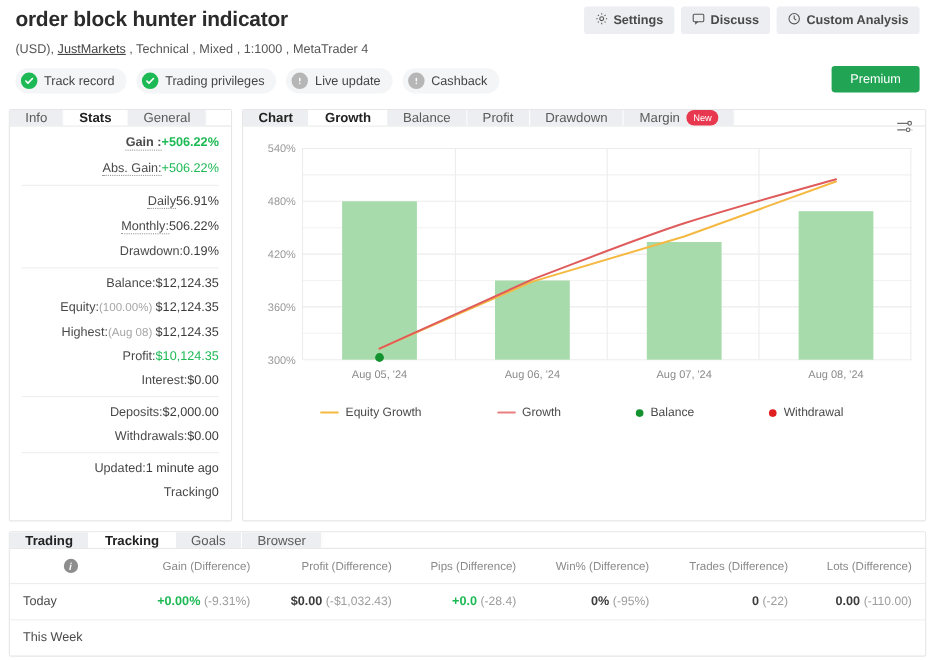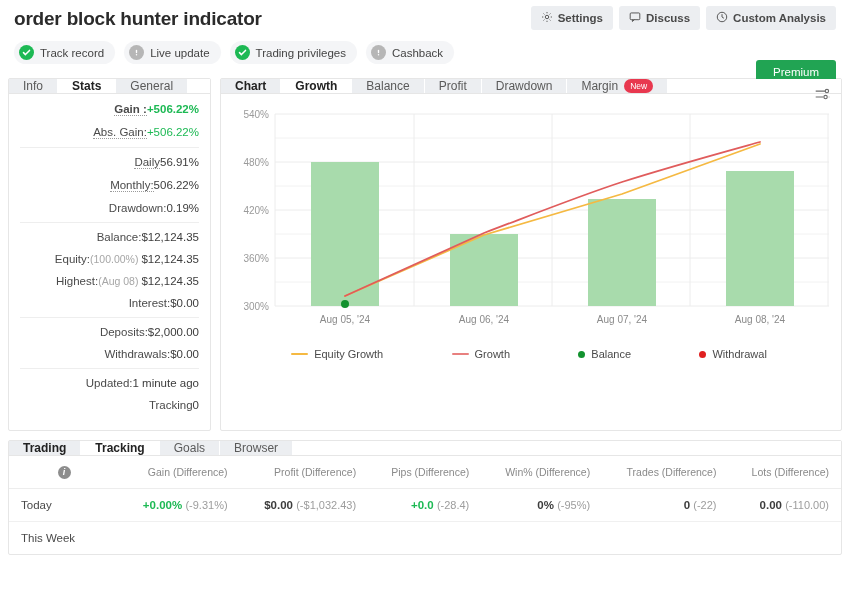--- a/index.html
+++ b/index.html
@@ -106,45 +106,48 @@
     color: #fff; font-size: 9px; font-weight: bold; font-style: italic;
   }
 </style>
 </head>
 <body>
 
 <div class="page">
 
   <div class="header">
     <div class="title">order block hunter indicator</div>
+    <div class="subtitle">
+      <span>(USD), </span><a href="#">JustMarkets</a><span> , Technical , Mixed , 1:1000 , MetaTrader 4</span>
+    </div>
     <div class="badges">
       <div class="badge">
         <span class="ic ok">
           <svg width="9" height="9" viewBox="0 0 12 12">
               <path d="M2 6.2 L4.6 8.8 L10 3.2" stroke="#fff" stroke-width="2" fill="none" stroke-linecap="round" stroke-linejoin="round"></path>
             </svg>
         </span>
         <span>Track record</span>
       </div>
       <div class="badge">
+        <span class="ic ok">
+          <svg width="9" height="9" viewBox="0 0 12 12">
+              <path d="M2 6.2 L4.6 8.8 L10 3.2" stroke="#fff" stroke-width="2" fill="none" stroke-linecap="round" stroke-linejoin="round"></path>
+            </svg>
+        </span>
+        <span>Trading privileges</span>
+      </div>
+      <div class="badge">
         <span class="ic warn">
           <svg width="9" height="9" viewBox="0 0 12 12">
               <rect x="5.1" y="2.3" width="1.8" height="4.6" rx=".9" fill="#fff"></rect>
               <circle cx="6" cy="9" r="1" fill="#fff"></circle>
             </svg>
         </span>
         <span>Live update</span>
-      </div>
-      <div class="badge">
-        <span class="ic ok">
-          <svg width="9" height="9" viewBox="0 0 12 12">
-              <path d="M2 6.2 L4.6 8.8 L10 3.2" stroke="#fff" stroke-width="2" fill="none" stroke-linecap="round" stroke-linejoin="round"></path>
-            </svg>
-        </span>
-        <span>Trading privileges</span>
       </div>
       <div class="badge">
         <span class="ic warn">
           <svg width="9" height="9" viewBox="0 0 12 12">
               <rect x="5.1" y="2.3" width="1.8" height="4.6" rx=".9" fill="#fff"></rect>
               <circle cx="6" cy="9" r="1" fill="#fff"></circle>
             </svg>
         </span>
         <span>Cashback</span>
       </div>
@@ -227,20 +230,24 @@
             <span class="slabel">Equity:</span>
             <span>
               <span class="sub">(100.00%)</span><span class="sval">$12,124.35</span>
             </span>
           </div>
           <div class="srow">
             <span class="slabel">Highest:</span>
             <span>
               <span class="sub">(Aug 08)</span><span class="sval">$12,124.35</span>
             </span>
+          </div>
+          <div class="srow">
+            <span class="slabel">Profit:</span>
+            <span class="sval green-n">$10,124.35</span>
           </div>
           <div class="srow">
             <span class="slabel">Interest:</span>
             <span class="sval">$0.00</span>
           </div>
         </div>
 
         <div class="sgrp">
           <div class="srow">
             <span class="slabel">Deposits:</span>

